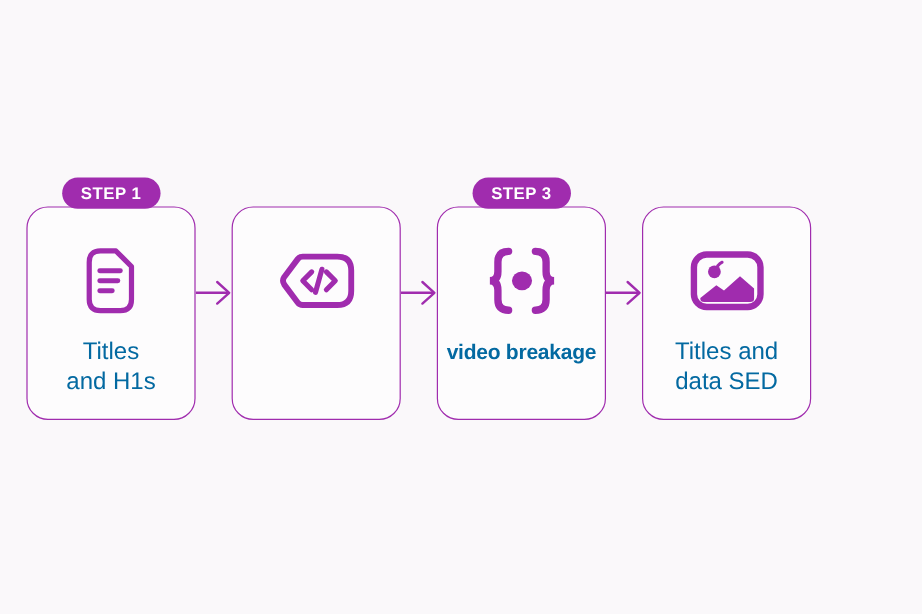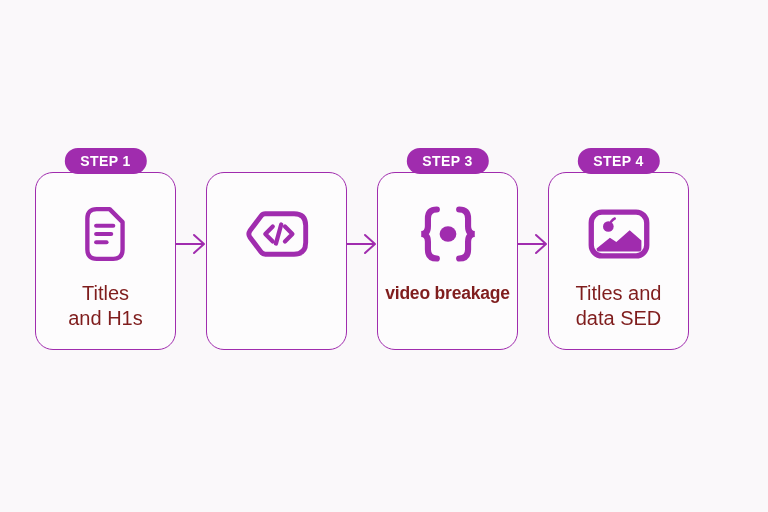--- a/index.html
+++ b/index.html
@@ -9,21 +9,21 @@
     background: #faf8fa;
     overflow: hidden;
   }
   .canvas {
     position: relative;
     width: 768px; height: 512px;
     background: #faf8fa;
   }
   .flow-row {
     position: absolute;
-    left: 35px; top: 172px;
+    left: 22px; top: 172px;
     display: flex;
     align-items: flex-start;
   }
   .card {
     position: relative;
     width: 141px; height: 178px;
     background: #fdfcfd;
     border: 1.5px solid #a02cae;
     border-radius: 18px;
     display: flex;
@@ -49,21 +49,21 @@
   .icon-wrap {
     margin-top: 30px;
     height: 62px;
     display: flex;
     align-items: center;
     justify-content: center;
   }
   .label {
     margin-top: 16px;
     text-align: center;
-    color: #7f1d1d;
+    color: #0369a1;
     font-weight: 500;
     font-size: 20px;
     line-height: 25px;
   }
   .label span { display: block; }
   .card-3 .label .l2 { font-size: 17.5px; font-weight: 600; letter-spacing: -0.2px; }
   .arrow {
     width: 30px;
     height: 24px;
     margin-top: 60px;
@@ -136,21 +136,20 @@
     </div>
 
     <div class="arrow">
       <svg width="30" height="24" viewBox="0 0 30 24" fill="none">
         <path d="M0 12 H27" stroke="#a02cae" stroke-width="2"></path>
         <path d="M18 3 L28 12 L18 21" stroke="#a02cae" stroke-width="2" stroke-linecap="round" stroke-linejoin="round" fill="none"></path>
       </svg>
     </div>
 
     <div class="card card-4">
-      <div class="badge">STEP 4</div>
       <div class="icon-wrap">
         <svg width="64" height="54" viewBox="0 0 60 50" fill="none">
           <rect x="4" y="4.5" width="52" height="41" rx="10" stroke="#a02cae" stroke-width="5"></rect>
           <path d="M9 38.5 L21.5 28.5 L27.5 32.5 L40 21.5 L51 31 V39 Q51 41.5 48 41.5 H12 Q9 41.5 9 39 Z" fill="#a02cae"></path>
           <circle cx="20" cy="18" r="5" fill="#a02cae"></circle>
           <path d="M22.5 13.5 Q24.5 11 26 10.5" stroke="#a02cae" stroke-width="2.4" stroke-linecap="round"></path>
         </svg>
       </div>
       <div class="label">
         <span class="l1">Titles and</span>

